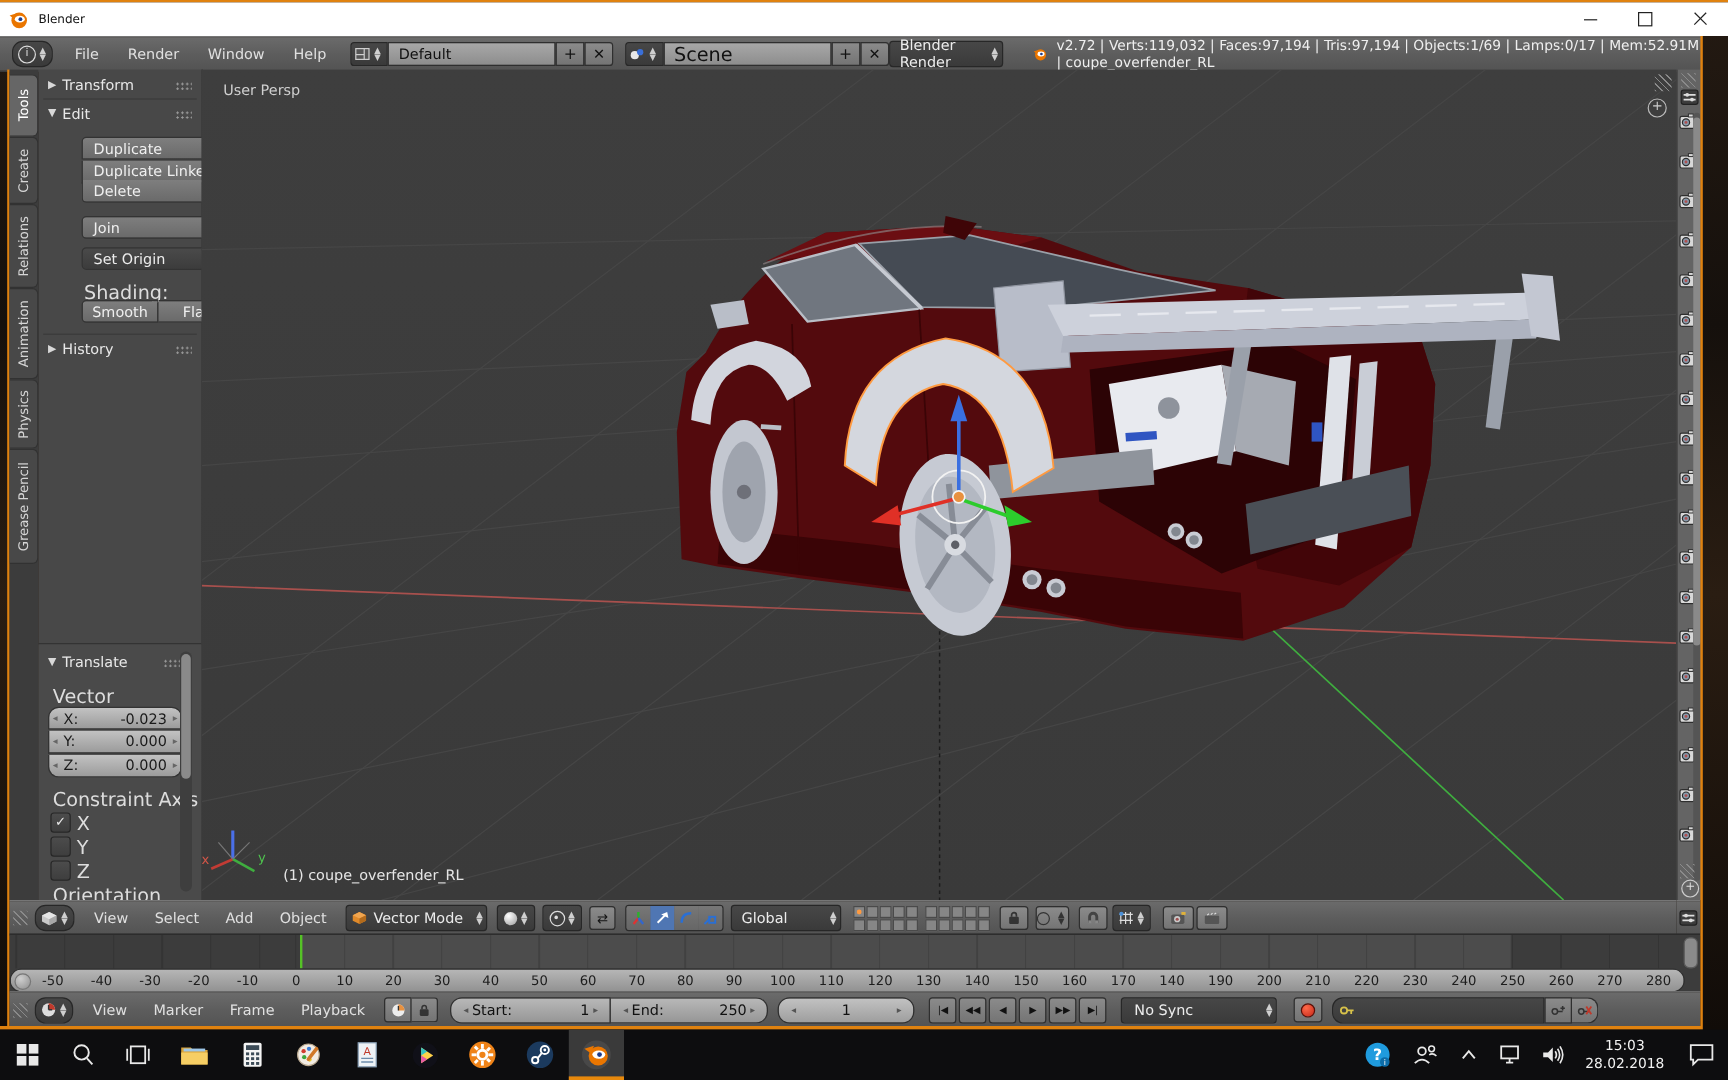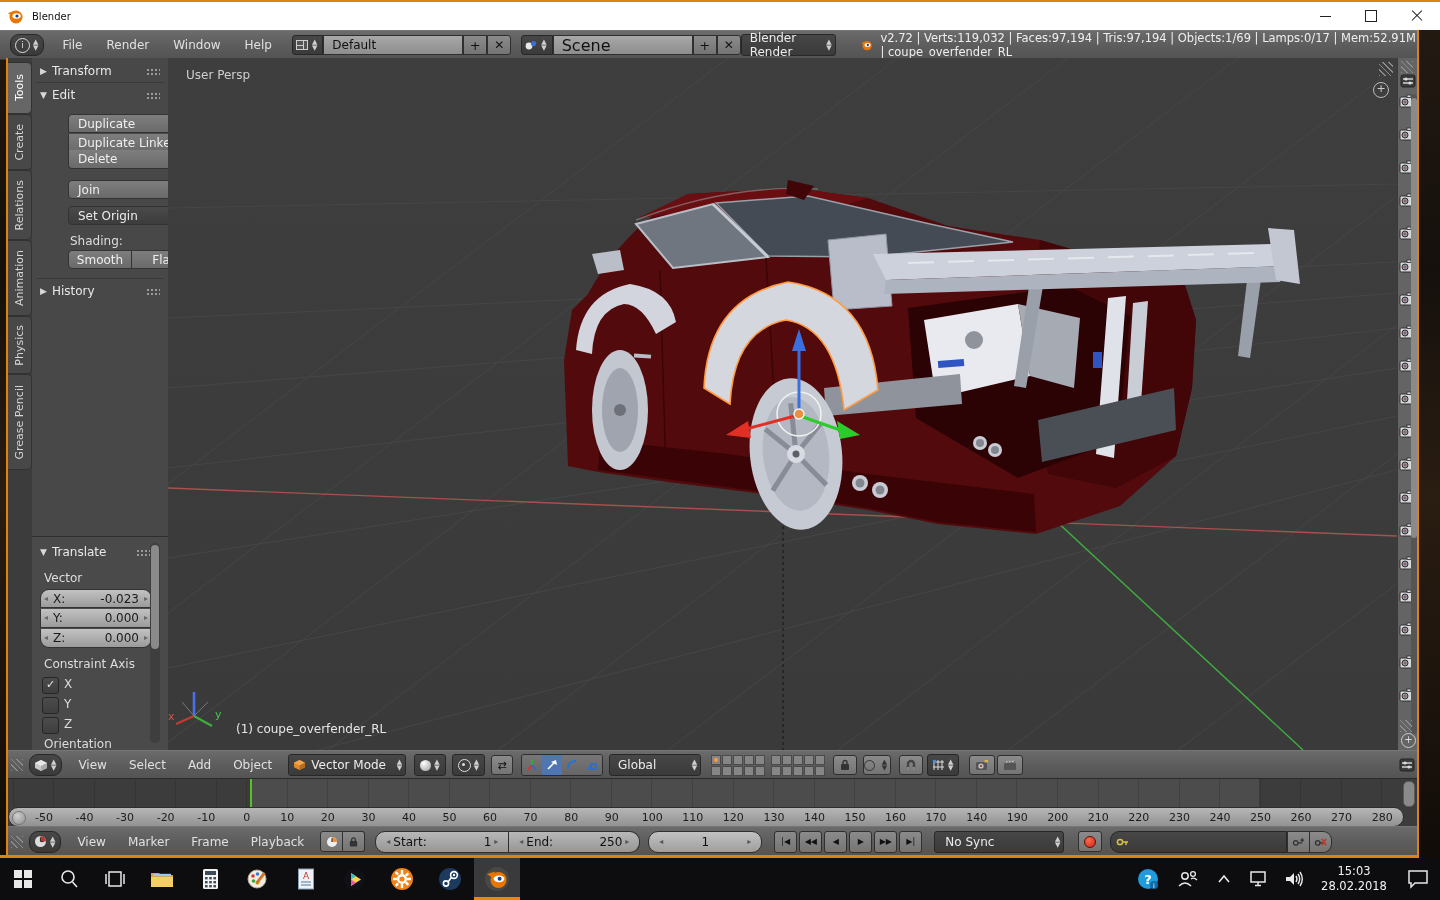--- a/index.html
+++ b/index.html
@@ -25,21 +25,21 @@
   .bdark{background:linear-gradient(#474747,#3a3a3a);border:1px solid #272727;border-radius:3px;
        color:#ececec;font-size:12px;display:inline-flex;align-items:center;}
   .updn{color:#cfcfcf;font-size:7px;line-height:6px;margin-left:auto;padding:0 3px;text-align:center;}
   .shelfbtn{position:absolute;left:36px;width:128px;height:19px;box-sizing:border-box;
     background:linear-gradient(#7e7e7e,#6a6a6a);border:1px solid #333;color:#efefef;
     font-size:12px;display:flex;align-items:center;padding-left:9px;}
   .grip{background:repeating-linear-gradient(45deg,#8a8a8a 0 1px,transparent 1px 4px);}
   .dots{width:14px;height:7px;background:radial-gradient(#9b9b9b 28%,transparent 32%);background-size:4px 4px;}
   .panel-h{font-size:12px;color:#e8e8e8;}
   .arrow{font-size:9px;color:#d8d8d8;margin-right:5px;}
-  .lbl{font-size:12px;color:#dddddd;}
+  .lbl{font-size:16px;color:#dddddd;}
   .numfield{position:absolute;left:36px;width:112px;height:19px;box-sizing:border-box;
     background:linear-gradient(#c2c2c2,#9b9b9b);border:1px solid #333;color:#1a1a1a;font-size:12px;
     display:flex;align-items:center;padding:0 12px;}
   .numfield .v{margin-left:auto;}
   .numfield .sd{position:absolute;top:4px;font-size:8px;color:#666;}
   .chk{position:absolute;left:36px;width:15px;height:15px;border-radius:3px;
     background:linear-gradient(#4c4c4c,#3e3e3e);border:1px solid #262626;color:#e8e8e8;
     font-size:11px;line-height:14px;text-align:center;}
   .tick{position:absolute;top:3px;transform:translateX(-50%);font-size:11px;color:#1c1c1c;}
   .tab{position:absolute;left:0;width:23px;border:1px solid #323232;border-left:none;

